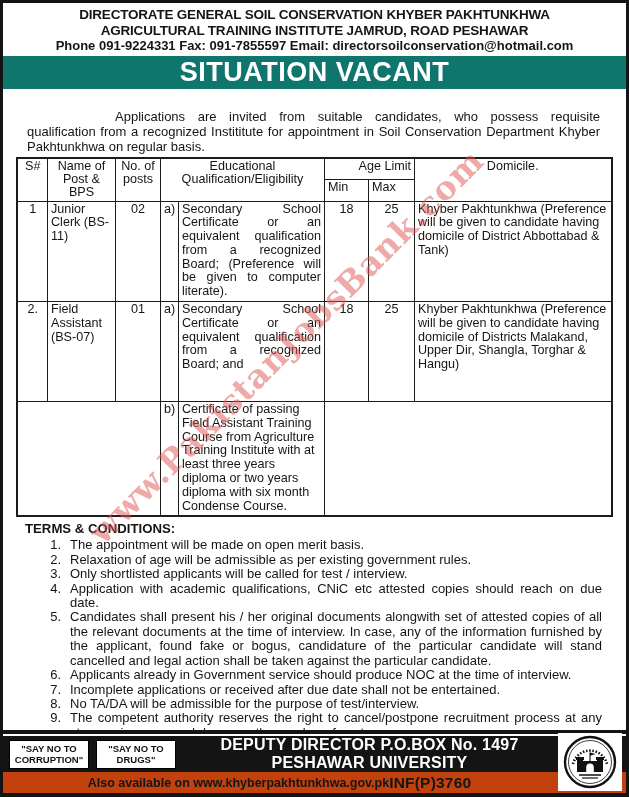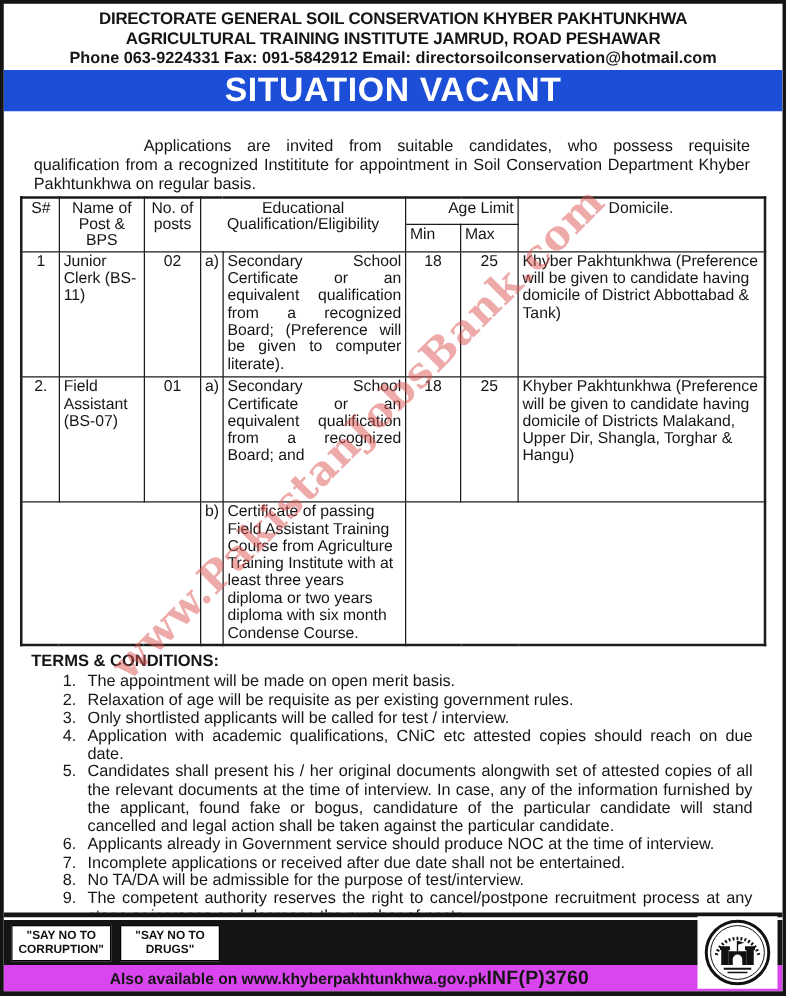--- a/index.html
+++ b/index.html
@@ -12,21 +12,21 @@
     display:flex; flex-direction:column; overflow:hidden; color:#151515;
   }
   .main { flex:1 1 auto; min-height:0; overflow:hidden; }
 
   
   .header { text-align:center; padding:4px 6px 2px; }
   .h-line { font-weight:bold; font-size:13.5px; line-height:15.5px; letter-spacing:-0.2px; }
   .h-contact { font-weight:bold; font-size:13px; line-height:15.5px; }
 
   .banner {
-    background:#1d4ed8; color:#fff; text-align:center;
+    background:#0f766e; color:#fff; text-align:center;
     height:33px; line-height:33px; font-size:27px; font-weight:bold; letter-spacing:0.5px;
   }
 
   .intro {
     margin:20px 26px 3px 24px; font-size:13px; line-height:15px;
     text-align:justify; text-indent:88px;
   }
 
   
   table.jobs { border-collapse:collapse; margin:1px auto 3px; width:594px;
@@ -61,21 +61,21 @@
     display:flex; align-items:center; padding:0 70px 0 6px;
   }
   .say-box {
     background:#fff; border:1px solid #000; width:80px; height:29px;
     display:flex; align-items:center; justify-content:center; text-align:center;
     font-size:9.5px; font-weight:bold; line-height:11px; color:#111;
     margin-right:7px; padding:1px 3px;
   }
   .deputy { flex:1; text-align:center; color:#fff; font-weight:bold; font-size:16px; letter-spacing:0.2px; }
   .footer-strip {
-    flex:0 0 auto; height:21px; background:#d946ef;
+    flex:0 0 auto; height:21px; background:#c2410c;
     display:flex; align-items:center; justify-content:center; padding-right:70px;
   }
   .also-text { font-weight:bold; font-size:12.5px; }
   .inf-code { font-weight:bold; font-size:15.5px; letter-spacing:0.2px; }
 
   .seal {
     position:absolute; right:4px; bottom:2px; width:64px; height:58px; background:#fff;
     display:flex; align-items:center; justify-content:center; z-index:6;
   }
 
@@ -88,21 +88,21 @@
 </style>
 </head>
 <body>
 
 <div class="page">
   <div class="main">
 
     <div class="header">
       <div class="h-line">DIRECTORATE GENERAL SOIL CONSERVATION KHYBER PAKHTUNKHWA</div>
       <div class="h-line">AGRICULTURAL TRAINING INSTITUTE JAMRUD, ROAD PESHAWAR</div>
-      <div class="h-contact">Phone 063-9224331 Fax: 091-5842912 Email: directorsoilconservation@hotmail.com</div>
+      <div class="h-contact">Phone 091-9224331 Fax: 091-7855597 Email: directorsoilconservation@hotmail.com</div>
     </div>
 
     <div class="banner">SITUATION VACANT</div>
 
     <p class="intro">Applications are invited from suitable candidates, who possess requisite qualification from a recognized Instititute for appointment in Soil Conservation Department Khyber Pakhtunkhwa on regular basis.</p>
 
     <table class="jobs">
       <colgroup>
         <col style="width:30px">
           <col style="width:68px">
@@ -159,21 +159,21 @@
 
     <div class="terms">
       <div class="terms-heading">TERMS &amp; CONDITIONS:</div>
       <div class="terms-list">
           <div class="t-row">
             <span class="t-num">1.</span>
             <span class="t-text">The appointment will be made on open merit basis.</span>
           </div>
           <div class="t-row">
             <span class="t-num">2.</span>
-            <span class="t-text">Relaxation of age will be requisite as per existing government rules.</span>
+            <span class="t-text">Relaxation of age will be admissible as per existing government rules.</span>
           </div>
           <div class="t-row">
             <span class="t-num">3.</span>
             <span class="t-text">Only shortlisted applicants will be called for test / interview.</span>
           </div>
           <div class="t-row">
             <span class="t-num">4.</span>
             <span class="t-text">Application with academic qualifications, CNiC etc attested copies should reach on due date.</span>
           </div>
           <div class="t-row">
@@ -204,20 +204,21 @@
     </div>
 
   </div>
 
   <div class="hr-thick"></div>
   <div class="hr-gap"></div>
 
   <div class="footer-bar">
     <div class="say-box">"SAY NO TO CORRUPTION"</div>
     <div class="say-box">"SAY NO TO DRUGS"</div>
+    <div class="deputy">DEPUTY DIRECTOR P.O.BOX No. 1497 PESHAWAR UNIVERSITY</div>
   </div>
 
   <div class="footer-strip">
     <span class="also-text">Also available on www.khyberpakhtunkhwa.gov.pk</span>
     <span class="inf-code">INF(P)3760</span>
   </div>
 
   <div class="seal">
     <svg width="54" height="54" viewBox="0 0 54 54" aria-hidden="true">
       <circle cx="27" cy="27" r="25" fill="#fff" stroke="#111" stroke-width="2.4"></circle>

